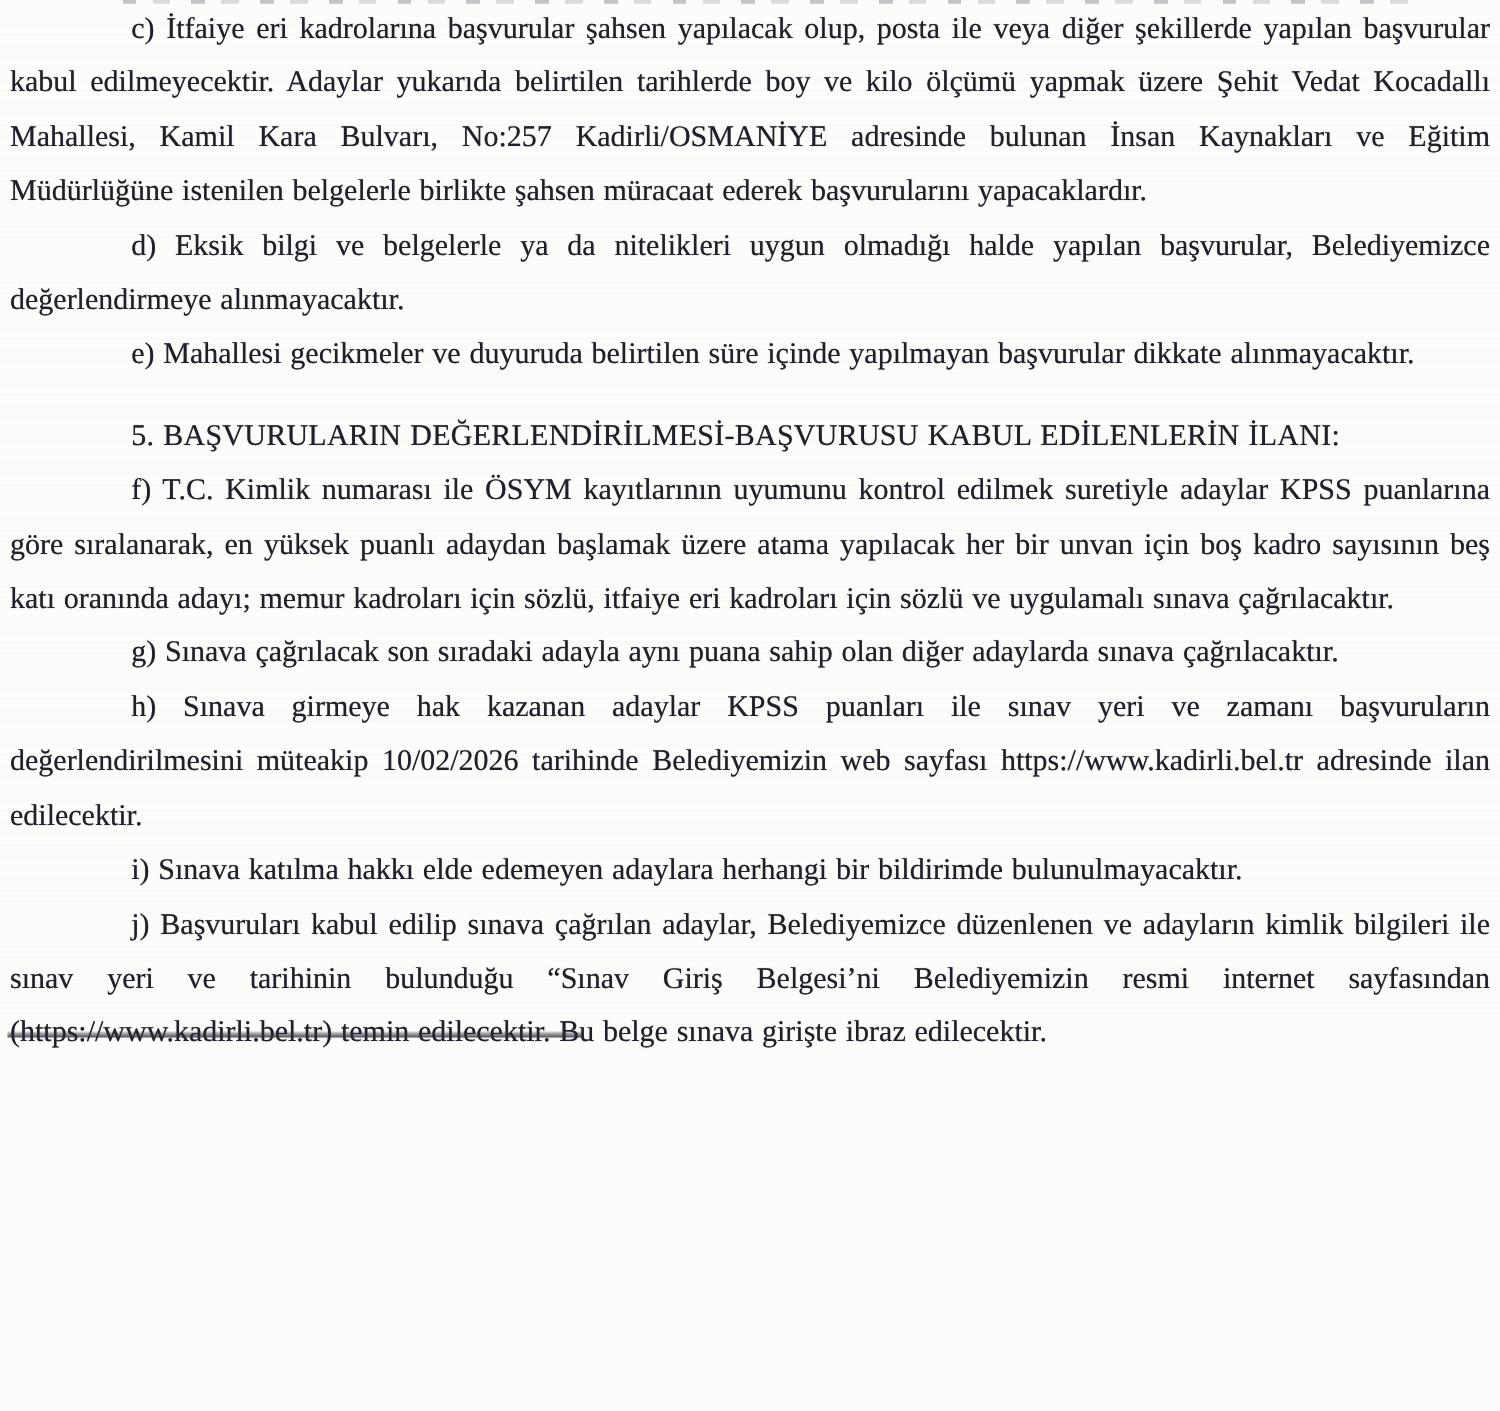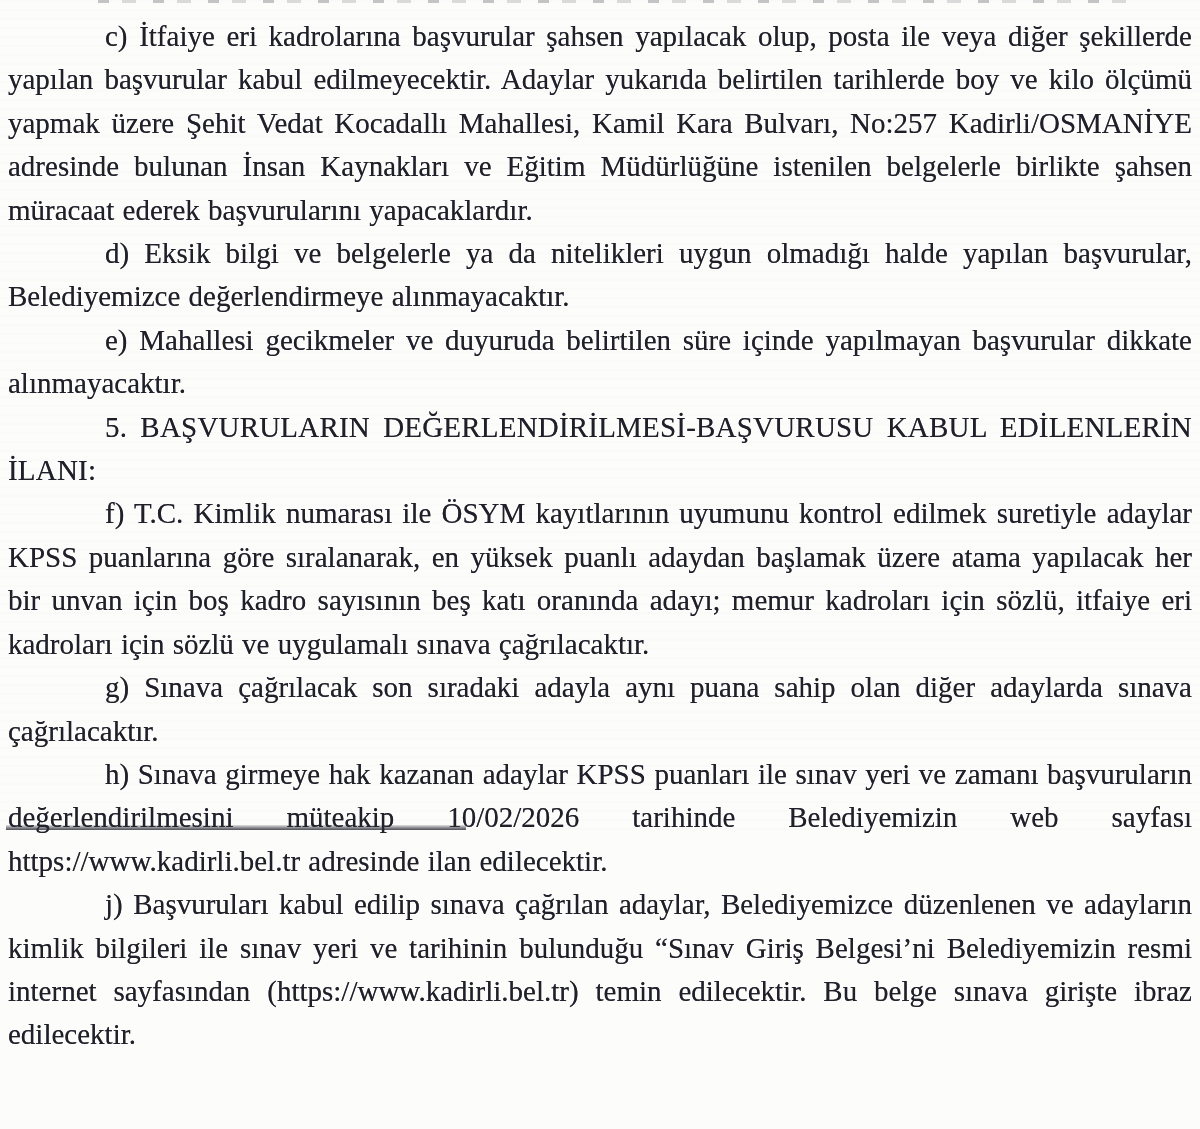--- a/index.html
+++ b/index.html
@@ -12,41 +12,42 @@
     overflow: hidden;
     background: #fcfcfa;
     position: relative;
   }
   
   .page {
     position: relative;
     width: 1200px;
     height: 830px;
     box-sizing: border-box;
-    padding: 15px 8px 0 8px;
+    padding: 2px 8px 0 8px;
     background:
       repeating-linear-gradient(180deg,
         rgba(210,210,214,0.05) 0px, rgba(210,210,214,0.05) 2px,
         rgba(255,255,255,0) 2px, rgba(255,255,255,0) 9px);
     font-family: "Liberation Serif", "DejaVu Serif", serif;
-    font-size: 29px;
+    font-size: 24px;
     line-height: 43.4px;
     color: #20202a;
   }
   .para {
     margin: 0;
     padding: 0;
     text-align: justify;
     text-align-last: left;
     text-indent: 97px;
     text-shadow: 0 0 0.6px rgba(30,30,48,0.65);
     word-spacing: 1px;
   }
   .para.heading {
     letter-spacing: 0.2px;
+    margin-top: 22px;
   }
   
   .top-scan-artifact {
     position: absolute;
     top: 0;
     left: 98px;
     width: 1040px;
     height: 3px;
     background: repeating-linear-gradient(90deg,
       rgba(70,70,84,0.30) 0px, rgba(70,70,84,0.30) 11px,
@@ -85,18 +86,19 @@
   <p class="para">e) Mahallesi gecikmeler ve duyuruda belirtilen süre içinde yapılmayan başvurular dikkate alınmayacaktır.</p>
 
   <p class="para heading">5. BAŞVURULARIN DEĞERLENDİRİLMESİ-BAŞVURUSU KABUL EDİLENLERİN İLANI:</p>
 
   <p class="para">f) T.C. Kimlik numarası ile ÖSYM kayıtlarının uyumunu kontrol edilmek suretiyle adaylar KPSS puanlarına göre sıralanarak, en yüksek puanlı adaydan başlamak üzere atama yapılacak her bir unvan için boş kadro sayısının beş katı oranında adayı; memur kadroları için sözlü, itfaiye eri kadroları için sözlü ve uygulamalı sınava çağrılacaktır.</p>
 
   <p class="para">g) Sınava çağrılacak son sıradaki adayla aynı puana sahip olan diğer adaylarda sınava çağrılacaktır.</p>
 
   <p class="para">h) Sınava girmeye hak kazanan adaylar KPSS puanları ile sınav yeri ve zamanı başvuruların değerlendirilmesini müteakip 10/02/2026 tarihinde Belediyemizin web sayfası https://www.kadirli.bel.tr adresinde ilan edilecektir.</p>
 
+  <p class="para">i) Sınava katılma hakkı elde edemeyen adaylara herhangi bir bildirimde bulunulmayacaktır.</p>
 
   <p class="para">j) Başvuruları kabul edilip sınava çağrılan adaylar, Belediyemizce düzenlenen ve adayların kimlik bilgileri ile sınav yeri ve tarihinin bulunduğu “Sınav Giriş Belgesi’ni Belediyemizin resmi internet sayfasından (https://www.kadirli.bel.tr) temin edilecektir. Bu belge sınava girişte ibraz edilecektir.</p>
 
   <div class="bottom-scan-artifact"></div>
 
 </div>
 
 </body></html>

